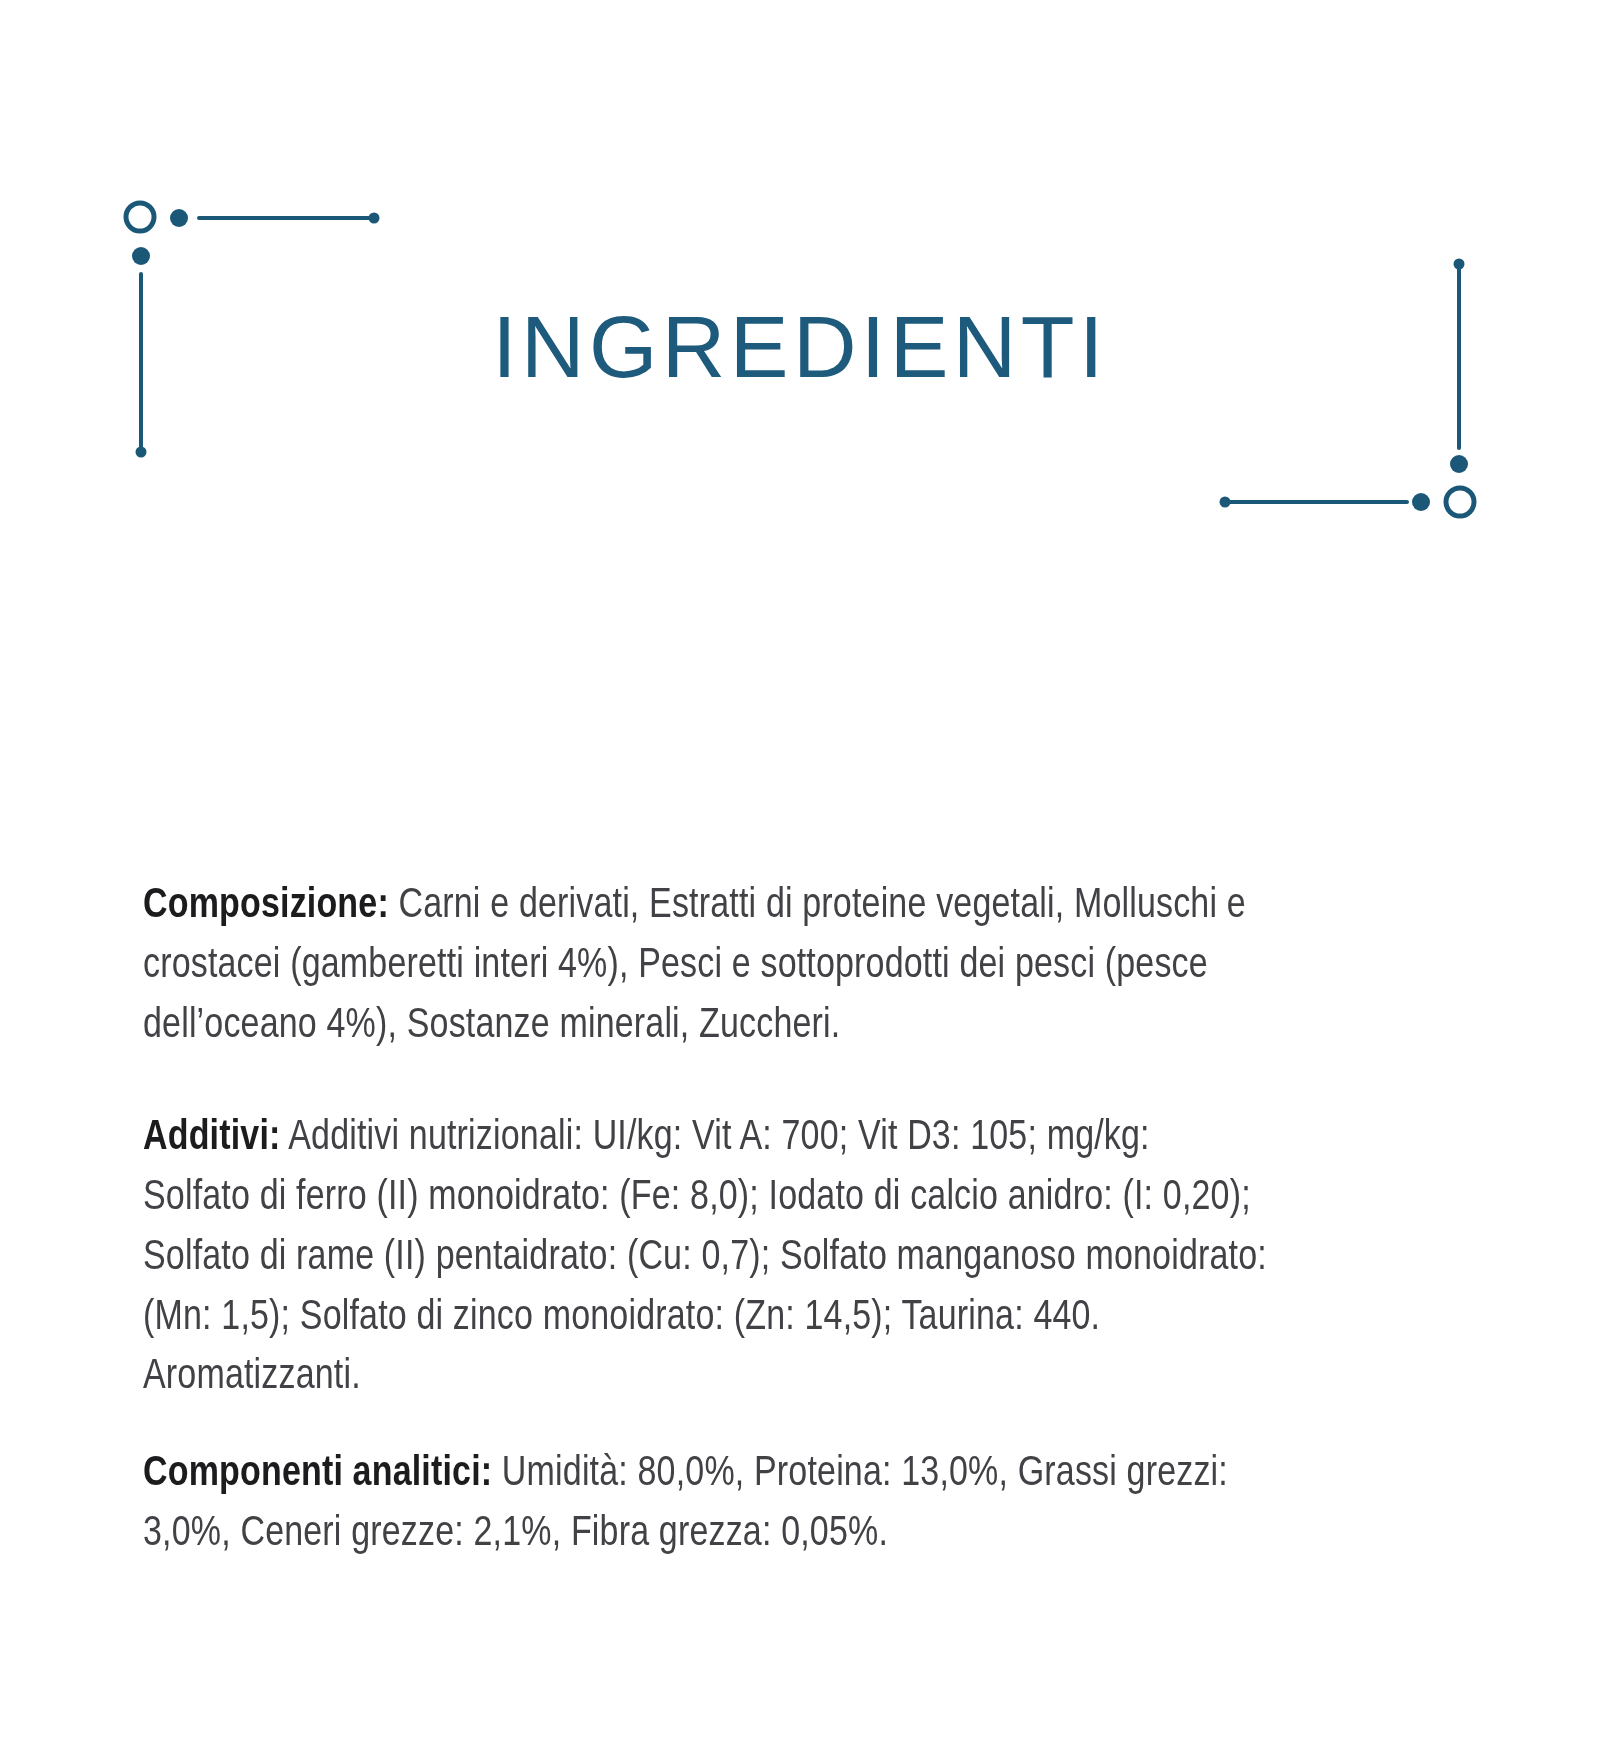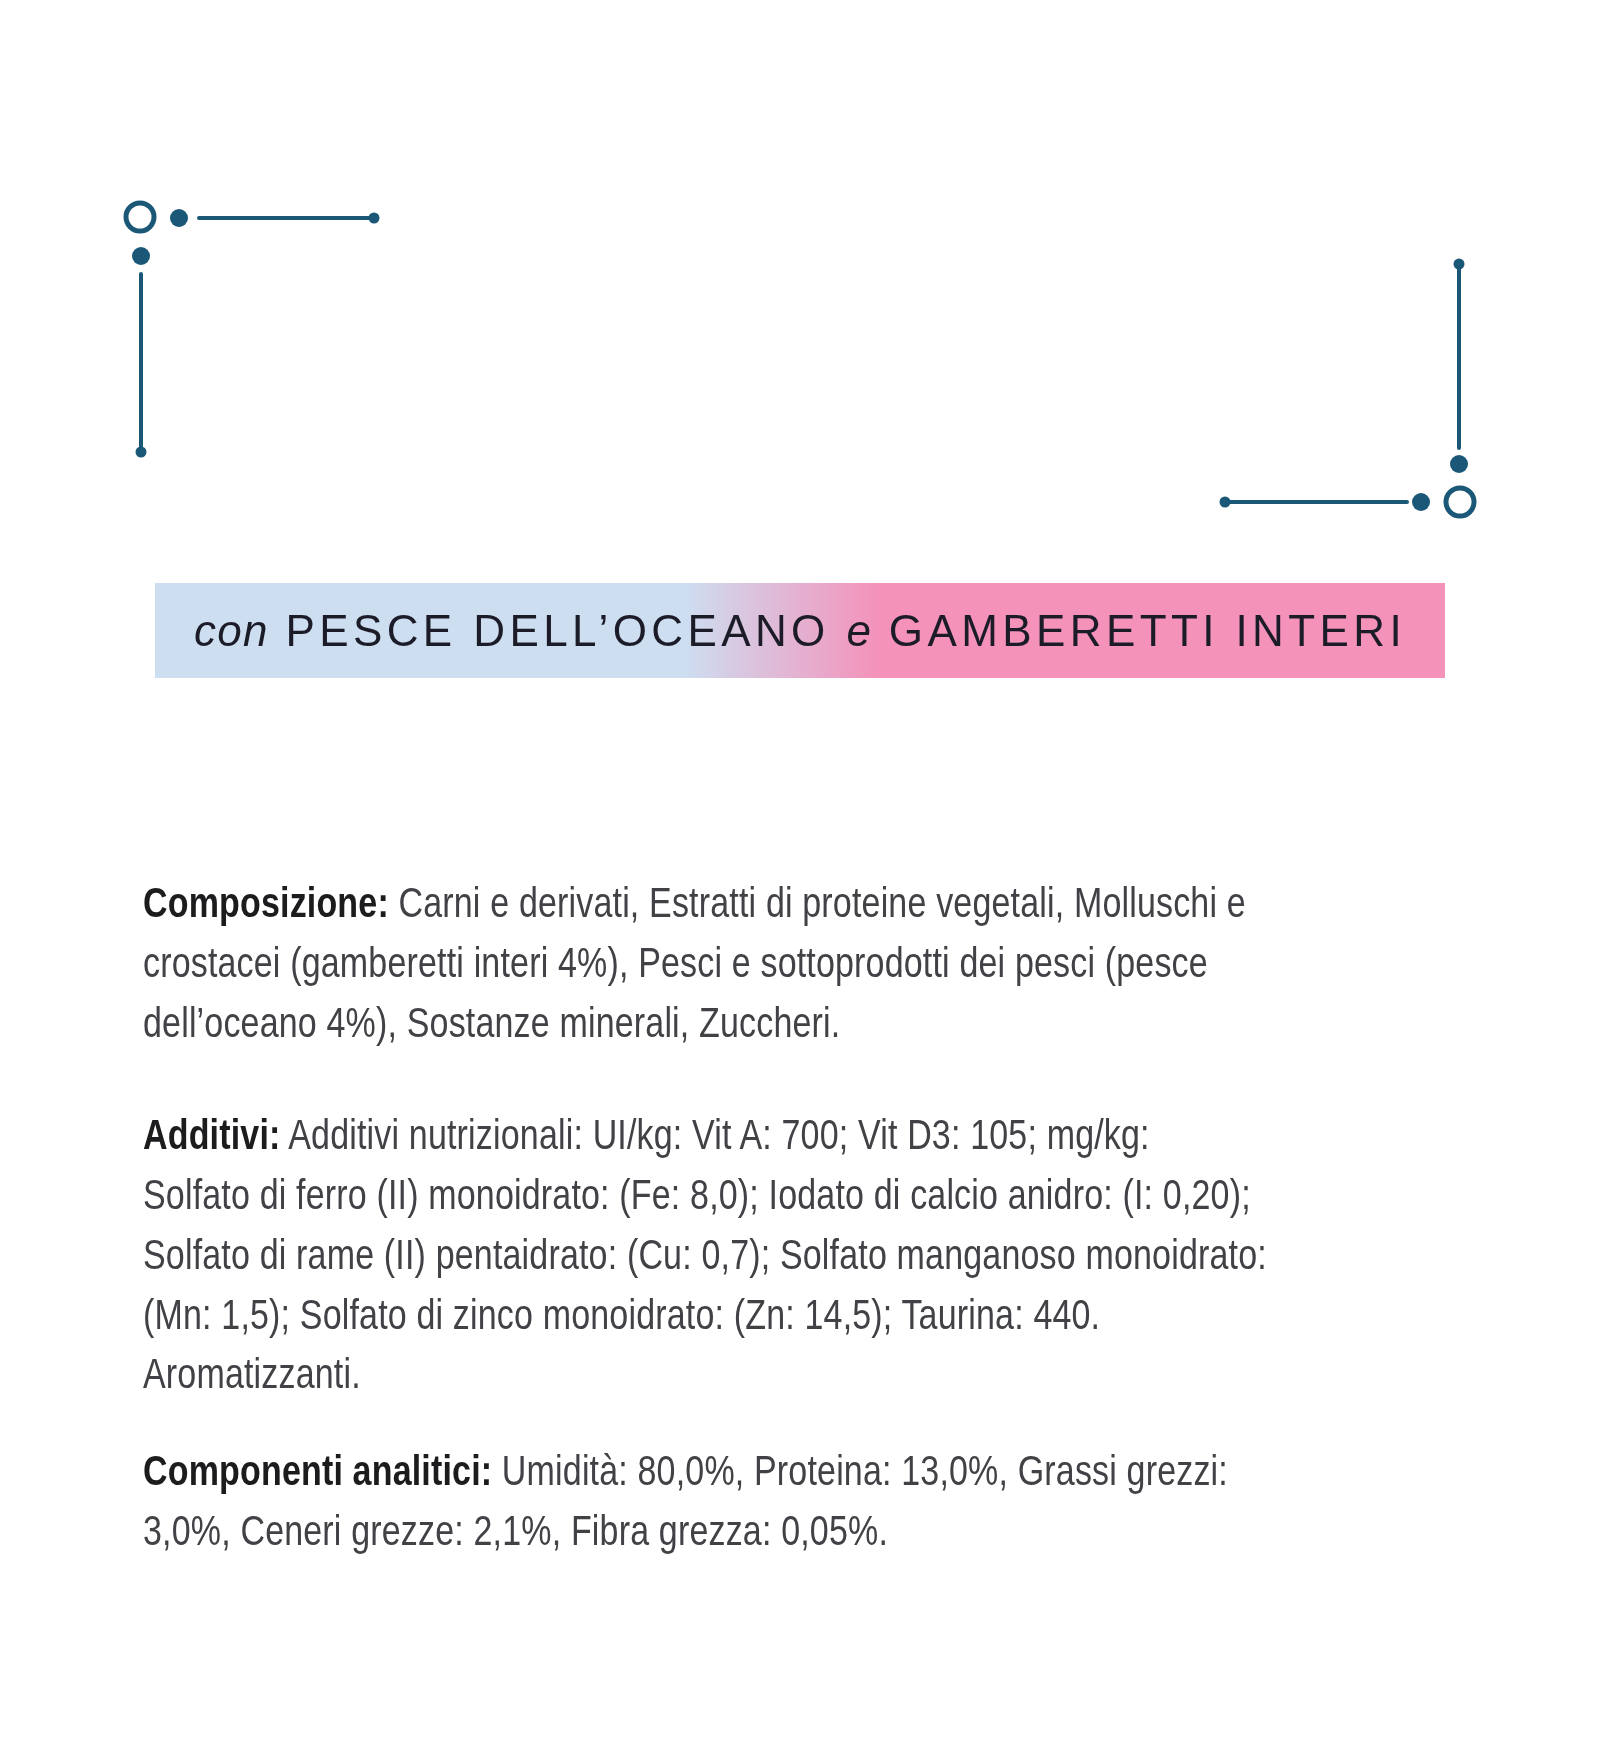--- a/index.html
+++ b/index.html
@@ -91,29 +91,22 @@
       <circle cx="1459" cy="264" r="5.5"></circle>
       <line x1="1459" y1="266" x2="1459" y2="448"></line>
       <circle cx="1459" cy="464" r="9"></circle>
       <circle class="ring" cx="1460" cy="502" r="14"></circle>
       <circle cx="1421" cy="502" r="9"></circle>
       <circle cx="1225" cy="502" r="5.5"></circle>
       <line x1="1229" y1="502" x2="1407" y2="502"></line>
     </g>
   </svg>
 
+  <h1 class="title">INGREDIENTI</h1>
 
-  <div class="banner">
-    <div class="banner-text">
-      <i>con</i>
-      <span>PESCE DELL’OCEANO</span>
-      <i>e</i>
-      <span>GAMBERETTI INTERI</span>
-    </div>
-  </div>
 
   <div class="section s1">
     <span class="line"><b>Composizione:</b><span> Carni e derivati, Estratti di proteine vegetali, Molluschi e</span></span>
     <span class="line">crostacei (gamberetti interi 4%), Pesci e sottoprodotti dei pesci (pesce</span>
     <span class="line">dell’oceano 4%), Sostanze minerali, Zuccheri.</span>
   </div>
 
   <div class="section s2">
     <span class="line"><b>Additivi:</b><span> Additivi nutrizionali: UI/kg: Vit A: 700; Vit D3: 105; mg/kg:</span></span>
     <span class="line">Solfato di ferro (II) monoidrato: (Fe: 8,0); Iodato di calcio anidro: (I: 0,20);</span>

